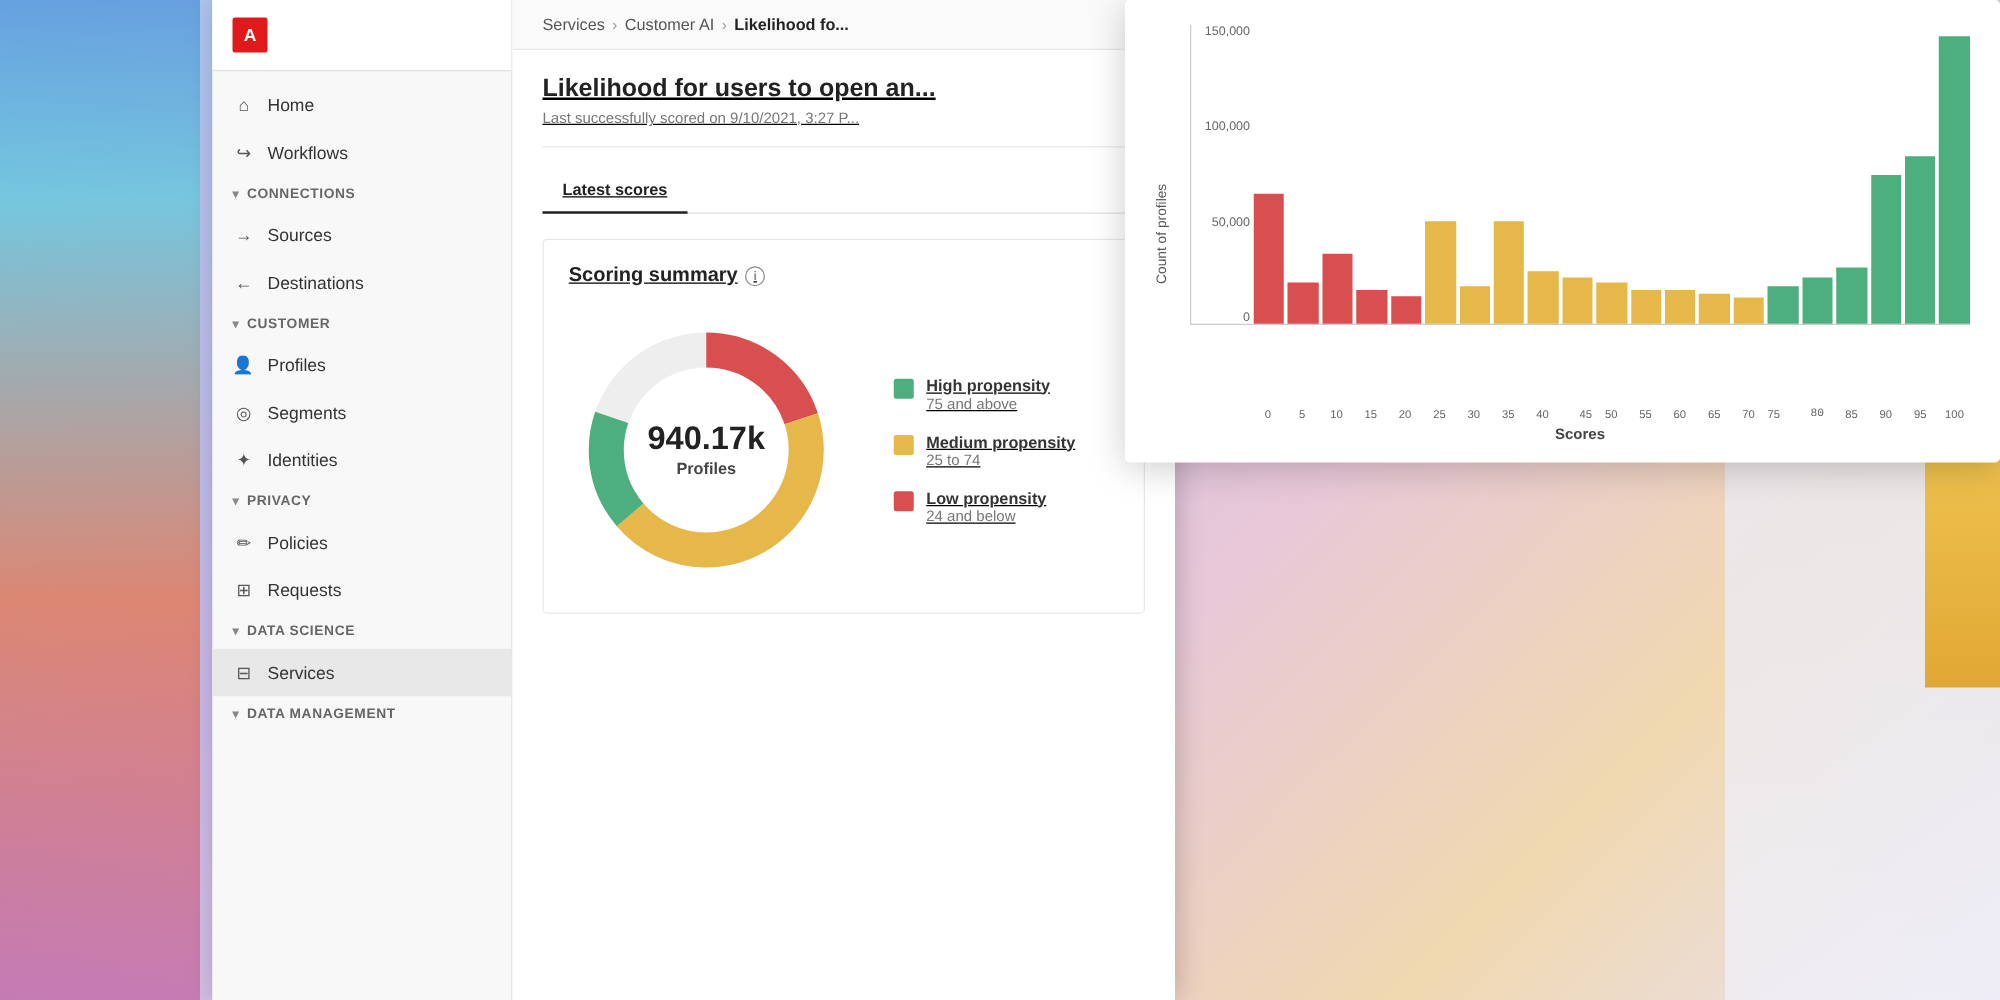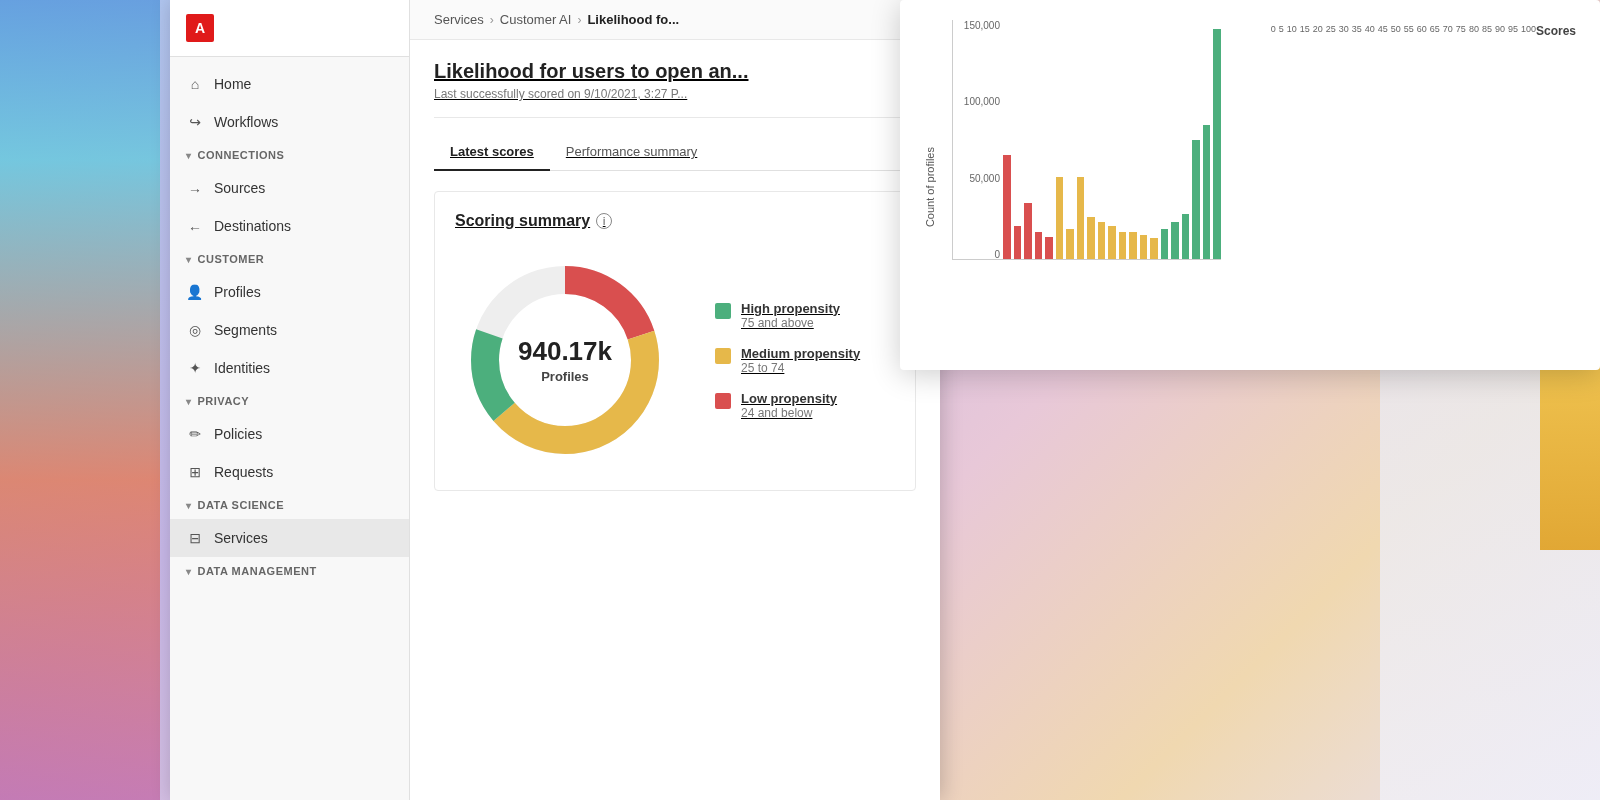--- a/index.html
+++ b/index.html
@@ -478,21 +478,20 @@
 
     <div class="page-content">
 
       <div class="page-header">
         <div class="page-title">Likelihood for users to open an...</div>
         <div class="page-subtitle">Last successfully scored on 9/10/2021, 3:27 P...</div>
       </div>
 
       <div class="tabs">
         <div class="tab active">Latest scores</div>
-        <div class="tab">Performance summary</div>
       </div>
 
       <div class="scoring-section">
         <div class="section-title">
           <span>Scoring summary</span>
           <span class="info-icon">i</span>
         </div>
 
         <div class="scoring-content">
 
@@ -539,21 +538,21 @@
         </div>
       </div>
 
     </div>
   </div>
 </div>
 
 <div class="chart-window">
   <div style="display:flex;flex-direction:row;flex:1;gap:8px;">
     <div class="y-axis-label">Count of profiles</div>
-    <div style="flex:1;display:flex;flex-direction:row;">
+    <div style="flex:1;display:flex;flex-direction:column;">
       <div style="position:relative;flex:1;">
 
         <div style="position:absolute;left:0;top:0;height:240px;display:flex;flex-direction:column;justify-content:space-between;width:48px;">
           <div style="font-size:10px;color:#666;text-align:right;">150,000</div>
           <div style="font-size:10px;color:#666;text-align:right;">100,000</div>
           <div style="font-size:10px;color:#666;text-align:right;">50,000</div>
           <div style="font-size:10px;color:#666;text-align:right;">0</div>
         </div>
 
         <div id="bars-wrapper" class="bars-wrapper" style="height:240px;">
@@ -633,21 +632,21 @@
           <div style="flex: 1 1 0%; font-size: 9px; color: rgb(102, 102, 102); text-align: center;">30</div>
           <div style="flex: 1 1 0%; font-size: 9px; color: rgb(102, 102, 102); text-align: center;">35</div>
           <div style="flex: 1 1 0%; font-size: 9px; color: rgb(102, 102, 102); text-align: center;">40</div>
           <div style="flex: 1 1 0%; font-size: 9px; color: rgb(102, 102, 102); text-align: right;">45</div>
           <div style="flex: 1 1 0%; font-size: 9px; color: rgb(102, 102, 102); text-align: center;">50</div>
           <div style="flex: 1 1 0%; font-size: 9px; color: rgb(102, 102, 102); text-align: center;">55</div>
           <div style="flex: 1 1 0%; font-size: 9px; color: rgb(102, 102, 102); text-align: center;">60</div>
           <div style="flex: 1 1 0%; font-size: 9px; color: rgb(102, 102, 102); text-align: center;">65</div>
           <div style="flex: 1 1 0%; font-size: 9px; color: rgb(102, 102, 102); text-align: center;">70</div>
           <div style="flex: 1 1 0%; font-size: 9px; color: rgb(102, 102, 102); text-align: left;">75</div>
-          <div style="flex: 1 1 0%; font-size: 9px; color: rgb(102, 102, 102); text-align: left;">80</div>
+          <div style="flex: 1 1 0%; font-size: 9px; color: rgb(102, 102, 102); text-align: center; font-family: Liberation Mono, monospace;">80</div>
           <div style="flex: 1 1 0%; font-size: 9px; color: rgb(102, 102, 102); text-align: center;">85</div>
           <div style="flex: 1 1 0%; font-size: 9px; color: rgb(102, 102, 102); text-align: center;">90</div>
           <div style="flex: 1 1 0%; font-size: 9px; color: rgb(102, 102, 102); text-align: center;">95</div>
           <div style="flex: 1 1 0%; font-size: 9px; color: rgb(102, 102, 102); text-align: center;">100</div>
         </div>
 
       <div class="x-axis-title">Scores</div>
     </div>
   </div>
 </div>

